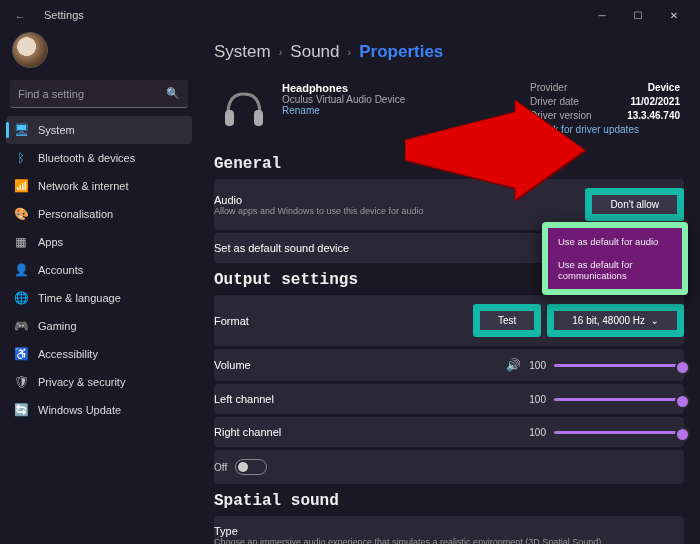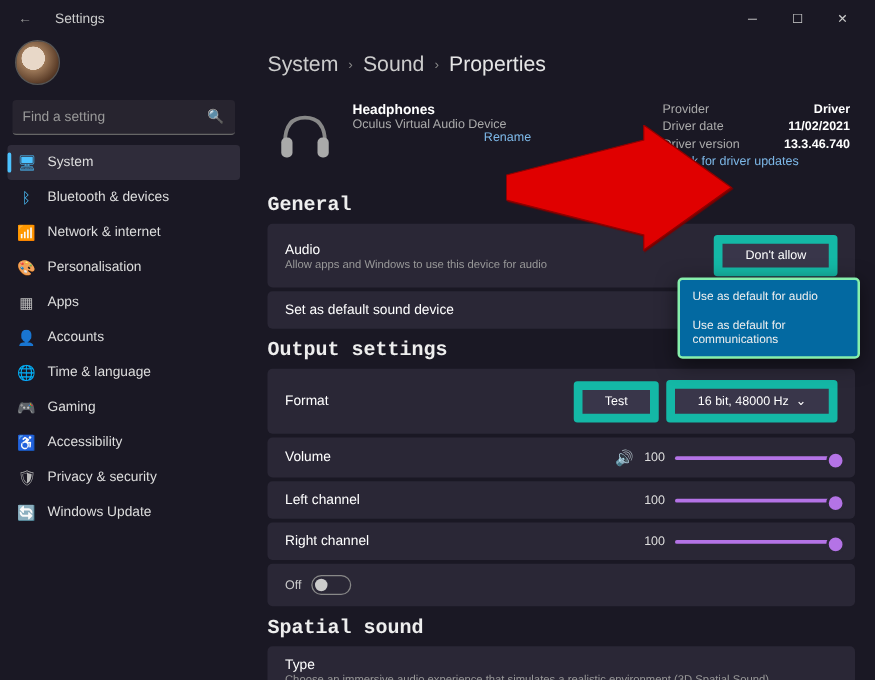--- a/index.html
+++ b/index.html
@@ -16,46 +16,46 @@
 .search { display: flex; align-items: center; height: 28px; background: #27242f; border-bottom: 1px solid #666; border-radius: 3px; margin: 6px 4px; padding: 0 8px; color: #999; }
 .search span:first-child { flex: 1; font-size: 11px; }
 .nav { margin-top: 8px; }
 .nav-item { display: flex; align-items: center; height: 28px; padding: 0 8px; border-radius: 3px; color: #ddd; gap: 10px; font-size: 11px; cursor: pointer; }
 .nav-item.selected { background: #2f2c3a; position: relative; }
 .nav-item.selected::before { content: ""; position: absolute; left: 0; top: 6px; bottom: 6px; width: 3px; background: #4cc2ff; border-radius: 2px; }
 .nav-item .icon { width: 14px; text-align: center; font-size: 12px; }
 .main { flex: 1; padding: 0 16px; overflow-y: hidden; position: relative; }
 .breadcrumb { display: flex; align-items: center; gap: 8px; font-size: 17px; height: 44px; }
 .breadcrumb .bc { color: #ccc; font-weight: 400; }
-.breadcrumb .current { color: #e5e5e5; font-weight: 400; }
+.breadcrumb .current { color: #3b82f6; font-weight: 700; }
 .breadcrumb .chev { color: #888; font-size: 11px; }
 .device-row { display: flex; padding: 8px 4px 12px; }
 .hp-icon { width: 52px; height: 52px; margin-right: 12px; }
 .device-info { flex: 1; }
 .device-info .name { font-size: 11px; font-weight: 600; }
 .device-info .sub { font-size: 10px; color: #aaa; }
-.device-info .link { font-size: 10px; color: #7db8e8; text-align: center; }
+.device-info .link { font-size: 10px; color: #7db8e8; }
 .driver { font-size: 10px; color: #aaa; min-width: 150px; }
 .driver .row { display: flex; justify-content: space-between; height: 14px; }
 .driver .row .v { color: #fff; font-weight: 600; text-align: right; }
 .driver .link { color: #7db8e8; }
 .section-title { font-size: 16px; font-weight: 600; margin: 8px 0 6px; color: #eee; font-family: Liberation Mono, monospace; }
-.card { background: #2a2736; border-radius: 4px; padding: 9px 14px; margin-bottom: 3px; display: flex; align-items: center; }
+.card { background: #2a2736; border-radius: 4px; padding: 9px 0; margin-bottom: 3px; display: flex; align-items: center; }
 .card .label { font-size: 11px; color: #fff; }
 .card .sub { font-size: 9px; color: #999; }
 .card .left { flex: 1; }
 .btn { background: #39364a; border: 7px solid #14b8a6; border-radius: 3px; padding: 4px 18px; font-size: 10px; color: #fff; cursor: pointer; }
 .slider-row { display: flex; align-items: center; gap: 8px; }
 .slider-val { font-size: 10px; color: #ddd; }
 .slider { width: 130px; height: 3px; background: #b473e6; border-radius: 2px; position: relative; }
 .slider::after { content: ""; position: absolute; right: -6px; top: -4px; width: 11px; height: 11px; border-radius: 50%; background: #b473e6; border: 2px solid #2a2736; }
 .toggle { width: 32px; height: 16px; border-radius: 8px; border: 1px solid #888; position: relative; }
 .toggle::after { content: ""; position: absolute; left: 2px; top: 2px; width: 10px; height: 10px; border-radius: 50%; background: #ccc; }
 .off-label { font-size: 10px; color: #ccc; margin-right: 8px; }
-.dropdown-menu { position: absolute; top: 192px; right: 12px; background: #0369a1; border: 2px solid #86efac; border-radius: 4px; box-shadow: 0 4px 16px rgba(0,0,0,0.5); padding: 2px 0; z-index: 50; width: 146px; }
+.dropdown-menu { position: absolute; top: 192px; right: 12px; background: #701a75; border: 6px solid #86efac; border-radius: 4px; box-shadow: 0 4px 16px rgba(0,0,0,0.5); padding: 2px 0; z-index: 50; width: 146px; }
 .dropdown-menu div { padding: 6px 10px; font-size: 9.5px; color: #eee; cursor: pointer; }
 .arrow { position: absolute; top: 100px; left: 405px; z-index: 60; filter: drop-shadow(1px 1px 0 #7a0000); pointer-events: none; }
 .spk-icon { font-size: 12px; color: #ddd; }
 </style>
 </head>
 <body>
 
 <div class="titlebar">
   <div class="back">←</div>
   <div class="title">Settings</div>
@@ -141,21 +141,21 @@
           </svg>
       </div>
       <div class="device-info">
         <div class="name">Headphones</div>
         <div class="sub">Oculus Virtual Audio Device</div>
         <div class="link">Rename</div>
       </div>
       <div class="driver">
         <div class="row">
             <span>Provider</span>
-            <span class="v">Driver</span>
+            <span class="v">Device</span>
           </div>
         <div class="row">
             <span>Driver date</span>
             <span class="v">11/02/2021</span>
           </div>
         <div class="row">
             <span>Driver version</span>
             <span class="v">13.3.46.740</span>
           </div>
         <div class="link">Check for driver updates</div>

